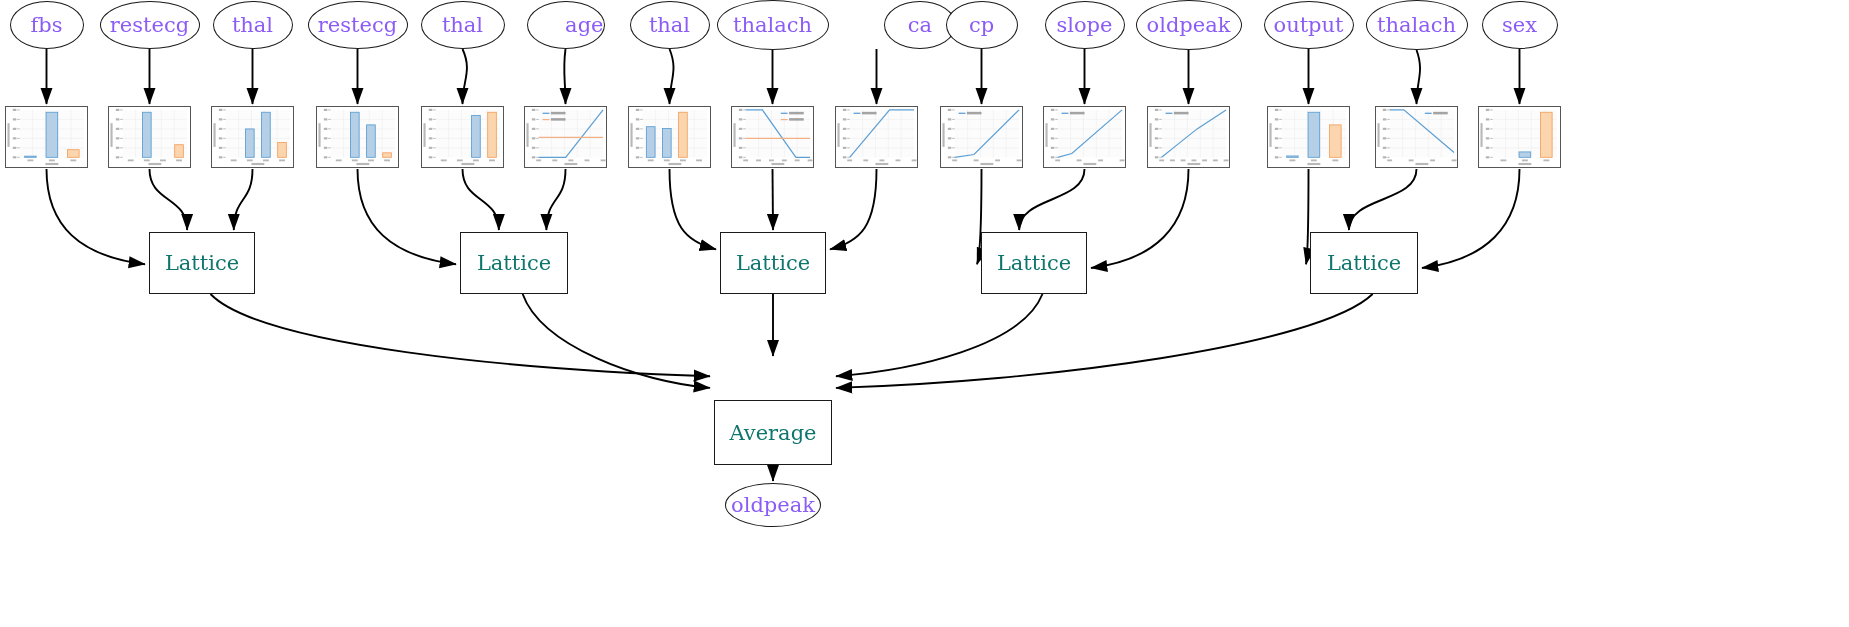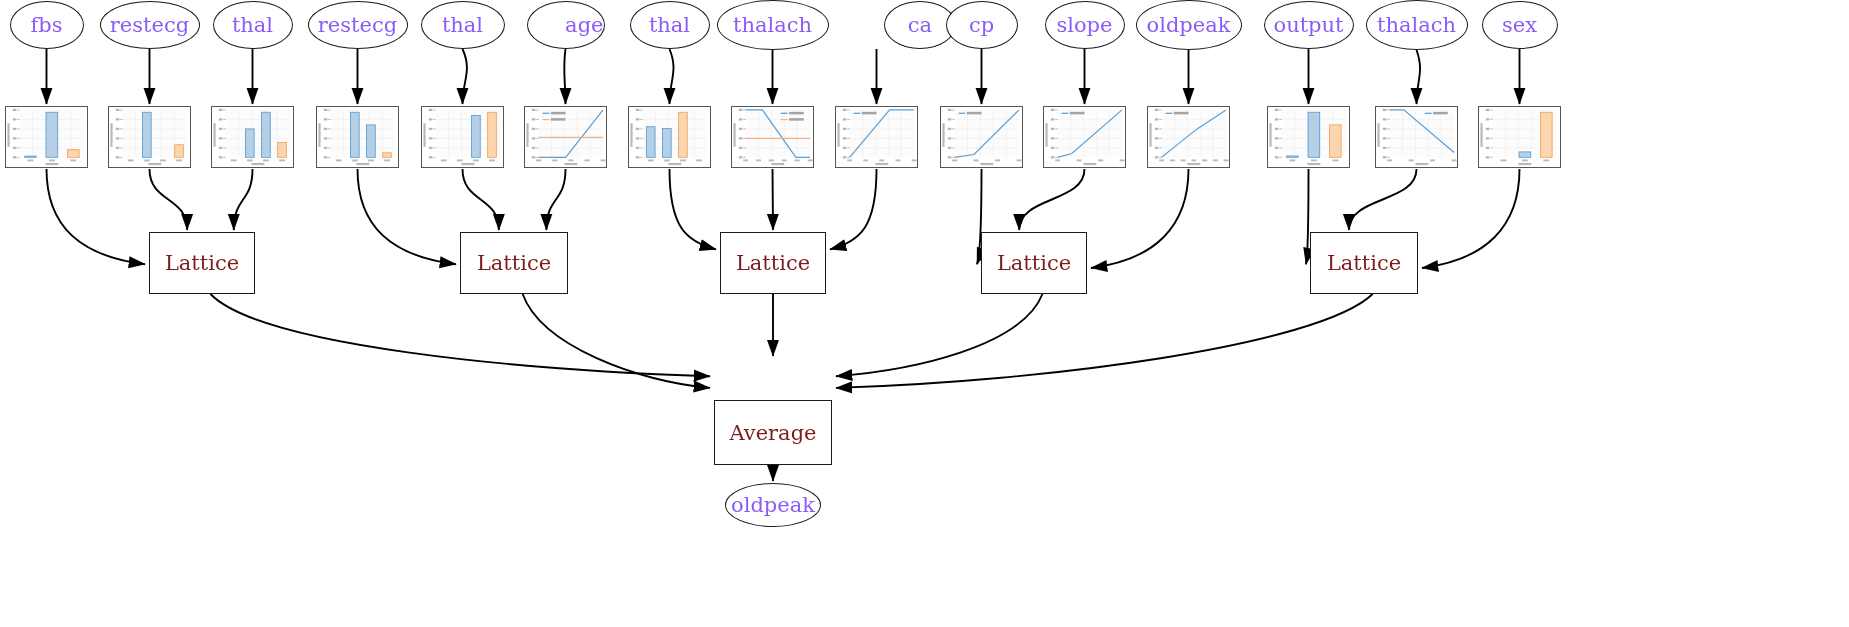--- a/index.html
+++ b/index.html
@@ -24,21 +24,21 @@
     white-space:nowrap;
     box-sizing:border-box;
   }
 
   
   .box{
     position:absolute;
     display:flex;align-items:center;justify-content:center;
     border:1.4px solid #1a1a1a;
     background:#ffffff;
-    color:#7f1d1d;
+    color:#0f766e;
     font-size:21px;
     box-sizing:border-box;
   }
 
   
   .plot{
     position:absolute;
     border:1.6px solid #555555;
     background:#ffffff;
     box-sizing:border-box;

